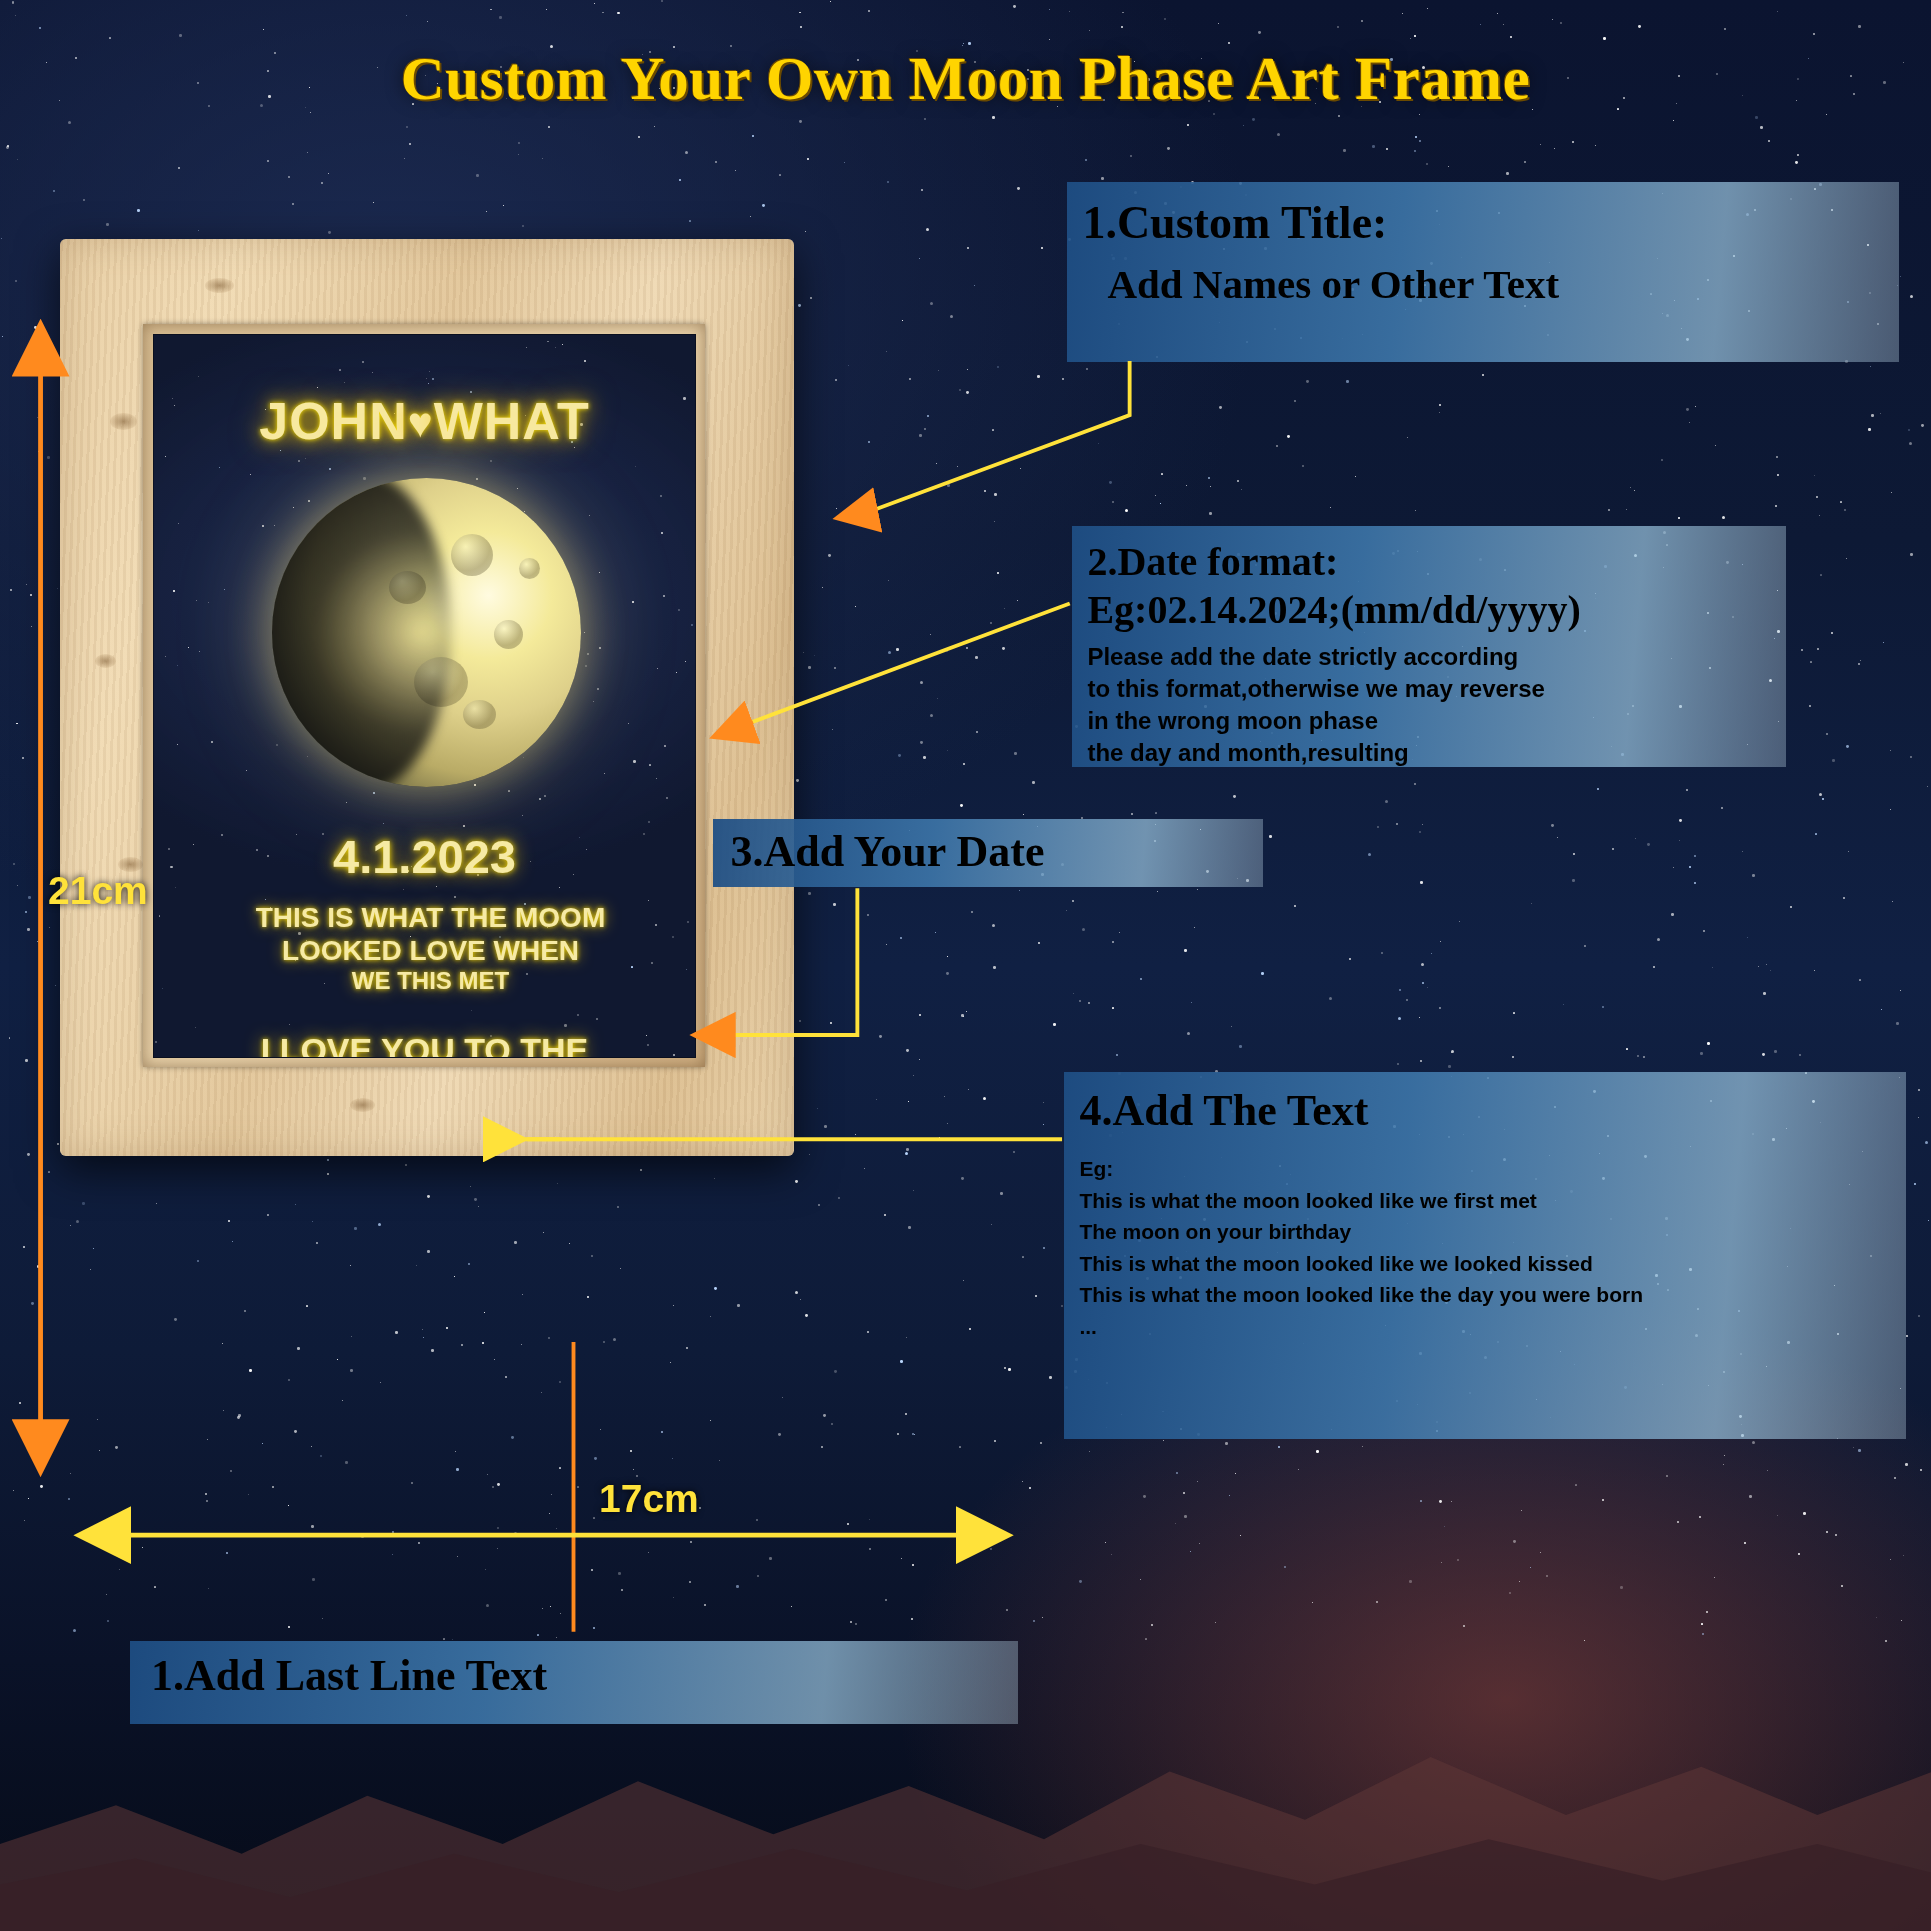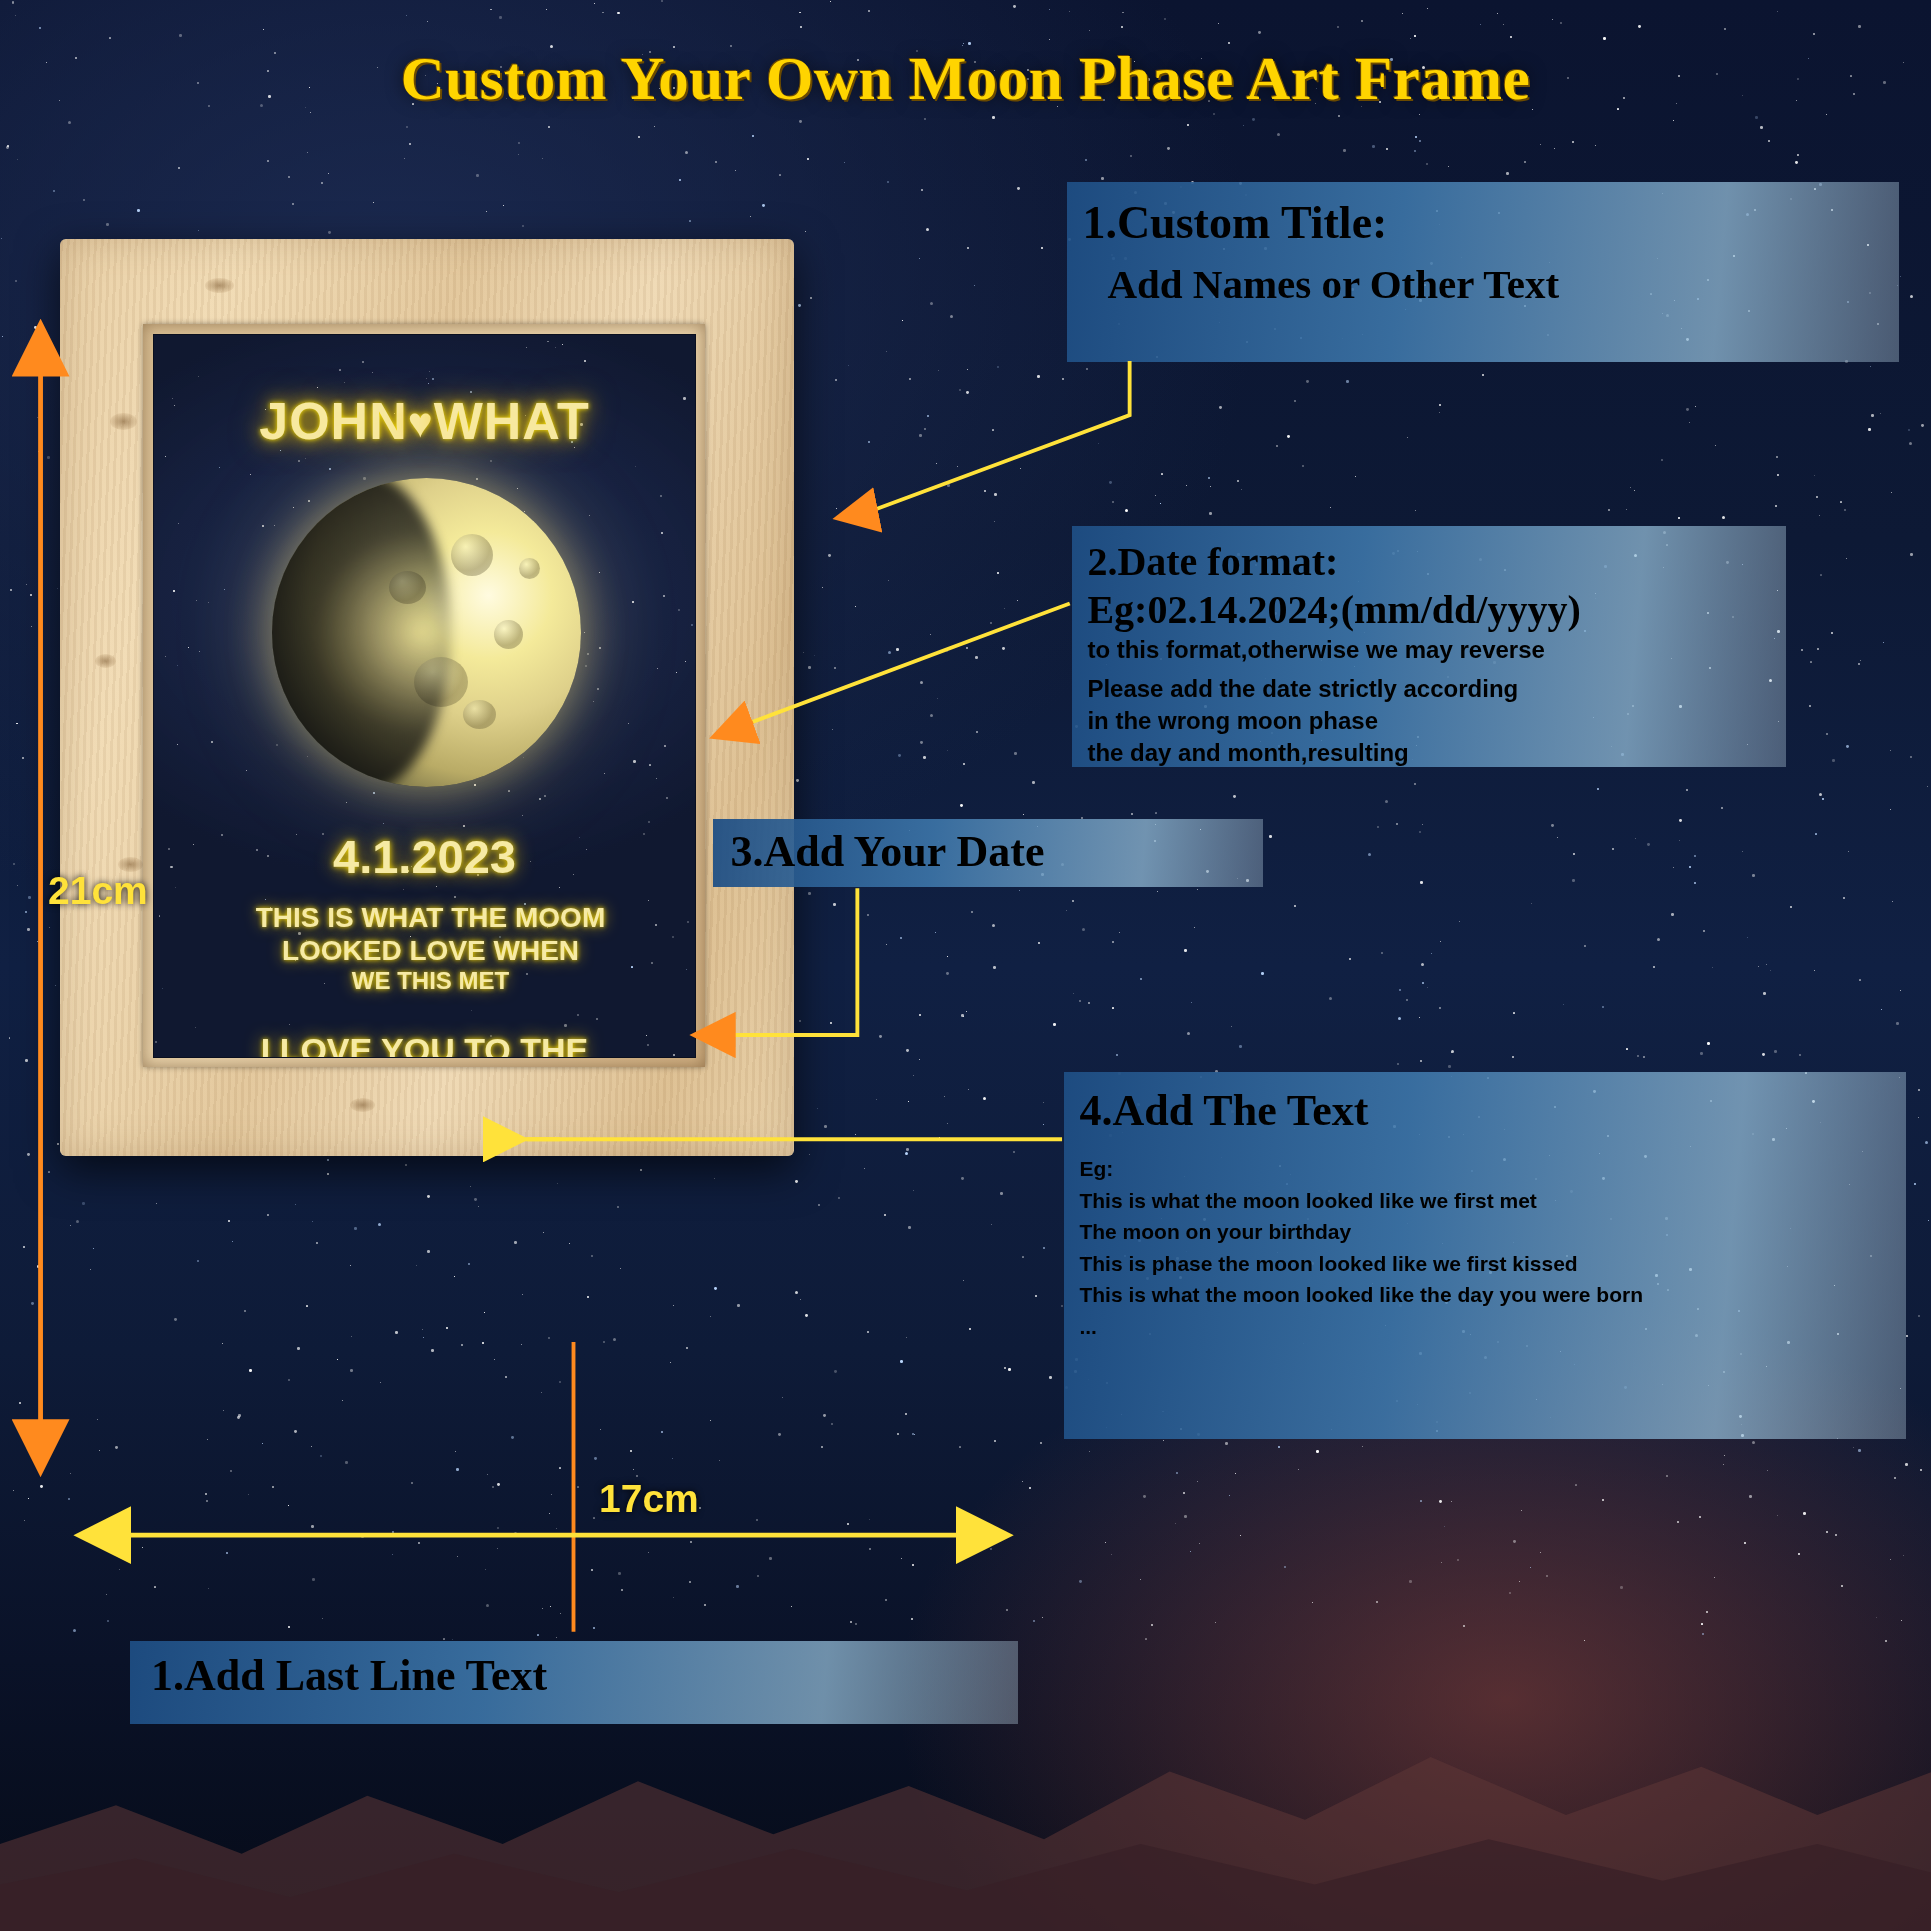--- a/index.html
+++ b/index.html
@@ -1919,36 +1919,36 @@
   </div>
 
   <div class="panel fade" id="panel1">
     <div class="l1">1.Custom Title:</div>
     <div class="l2">Add Names or Other Text</div>
   </div>
 
   <div class="panel fade" id="panel2">
     <div class="p-head2">2.Date format:</div>
     <div class="p-head2">Eg:02.14.2024;(mm/dd/yyyy)</div>
+    <div class="p-sub" style="margin-top:7.7px;">Please add the date strictly according</div>
     <div class="p-sub">to this format,otherwise we may reverse</div>
-    <div class="p-sub" style="margin-top:7.7px;">Please add the date strictly according</div>
     <div class="p-sub">in the wrong moon phase</div>
     <div class="p-sub">the day and month,resulting</div>
   </div>
 
   <div class="panel fade" id="panel3">
     <div class="p-head">3.Add Your Date</div>
   </div>
 
   <div class="panel fade" id="panel4">
     <div class="p-head">4.Add The Text</div>
     <div class="p-sub2" style="margin-top:17.4px;">Eg:</div>
     <div class="p-sub2">This is what the moon looked like we first met</div>
     <div class="p-sub2">The moon on your birthday</div>
-    <div class="p-sub2">This is phase the moon looked like we first kissed</div>
+    <div class="p-sub2">This is what the moon looked like we looked kissed</div>
     <div class="p-sub2">This is what the moon looked like the day you were born</div>
     <div class="p-sub2">...</div>
   </div>
 
   <div class="panel fade" id="panel5">
     <div class="p-head">1.Add Last Line Text</div>
   </div>
 
   <svg class="svg-overlay" viewBox="0 0 2000 2000">
     <defs>

